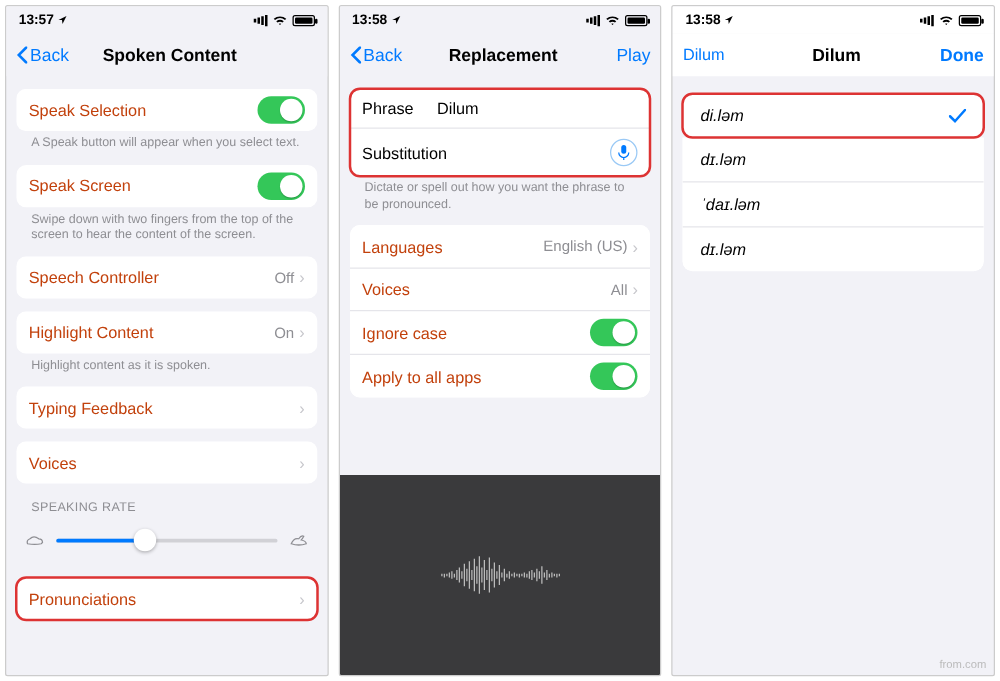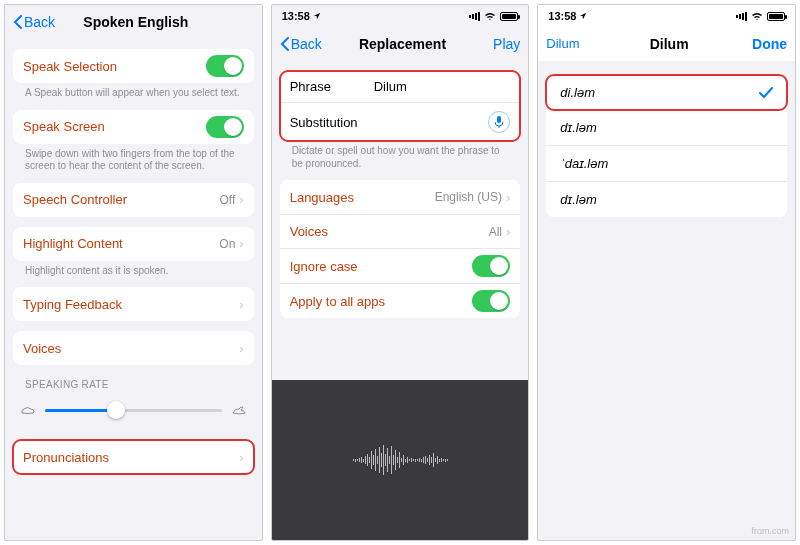--- a/index.html
+++ b/index.html
@@ -86,47 +86,72 @@
   
   .slider-row { display:flex; align-items:center; gap:8px; padding:8px 6px 10px 6px; }
   .turtle,.rabbit{ color:#8e8e93; }
   .slider { flex:1; height:20px; position:relative; }
   .slider .track{ position:absolute; top:9px; left:0; right:0; height:3px; background:#d1d1d6; border-radius:2px;}
   .slider .fill{ position:absolute; top:9px; left:0; width:40%; height:3px; background:#007aff; border-radius:2px;}
   .slider .thumb{ position:absolute; top:1px; left:40%; transform:translateX(-50%); width:18px;height:18px;background:#fff;border-radius:50%;box-shadow:0 1px 3px rgba(0,0,0,.3);}
   
   .inrow { display:flex; align-items:center; padding:8px 10px; border-top:0.5px solid #e5e5ea; }
   .inrow:first-child { border-top:none; }
-  .inrow .flab { width:84px; font-size:13px; }
+  .inrow .flab { width:60px; font-size:13px; }
   .inrow .fval { flex:1; font-size:13px; color:#000; }
   .mic { width:22px;height:22px;border:1px solid #9ac9f5;border-radius:50%;display:flex;align-items:center;justify-content:center;color:#007aff;}
   
   .wave-area { margin-top:60px; height:160px; background:#3a3a3c; display:flex; align-items:center; justify-content:center; }
   .wave { display:flex; align-items:center; gap:1px; }
   .wave span{ width:1px; background:#bbb; }
   
   .option { display:flex; align-items:center; padding:10px 14px; background:#fff; border-top:0.5px solid #e5e5ea; font-size:13px;font-style:italic;}
   .option:first-child{border-top:none;}
   .option .olab { flex:1; }
   .check { color:#007aff; font-weight:700; }
   .watermark { position:absolute; bottom:4px; right:6px; font-size:9px; color:#bbb; }
   svg { display:block; }
 </style>
 </head>
 <body>
 
 <div class="phone">
+  <div class="status">
+    <span class="time">13:57</span>
+    <span class="loc">
+      <svg width="8" height="8" viewBox="0 0 10 10">
+          <path d="M1 5 L9 1 L5 9 L4.5 5 Z" fill="#000"></path>
+        </svg>
+    </span>
+    <span class="spacer"></span>
+    <span class="ind sigbars">
+        <span></span>
+        <span></span>
+        <span></span>
+        <span></span>
+      </span>
+    <span class="ind">
+      <svg class="wifi" viewBox="0 0 12 10">
+          <path d="M6 9 L7 8 A2 2 0 0 0 5 8 Z M3 6 A5 5 0 0 1 9 6 L8 7 A3.5 3.5 0 0 0 4 7 Z M1 4 A8 8 0 0 1 11 4 L10 5 A6.5 6.5 0 0 0 2 5 Z" fill="#000"></path>
+        </svg>
+    </span>
+    <span class="ind">
+        <span class="batt">
+          <i></i>
+        </span>
+      </span>
+  </div>
   <div class="navbar">
     <div class="back left">
       <svg class="chev" width="9" height="14" viewBox="0 0 9 14">
           <path d="M8 1 L2 7 L8 13" stroke="#007aff" stroke-width="2" fill="none" stroke-linecap="round"></path>
         </svg>
       <span>Back</span>
     </div>
-    <div class="title">Spoken English</div>
+    <div class="title">Spoken Content</div>
     <div class="action"></div>
   </div>
   <div class="content">
     <div class="group">
       <div class="row">
         <span class="lab">Speak Selection</span>
         <span class="toggle"></span>
       </div>
     </div>
     <div class="footer">A Speak button will appear when you select text.</div>

